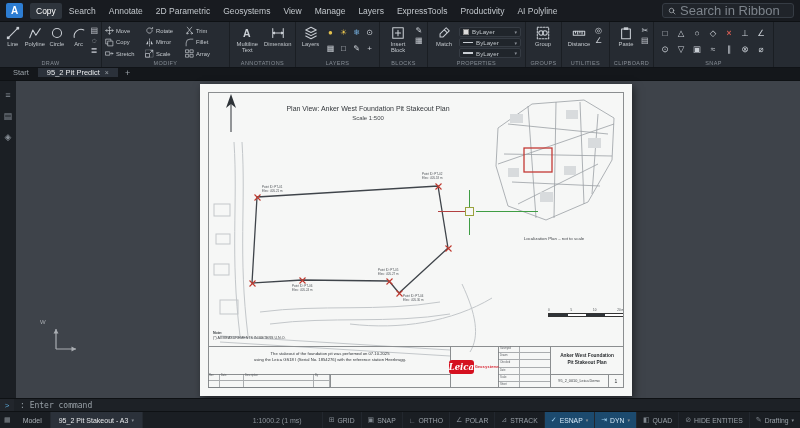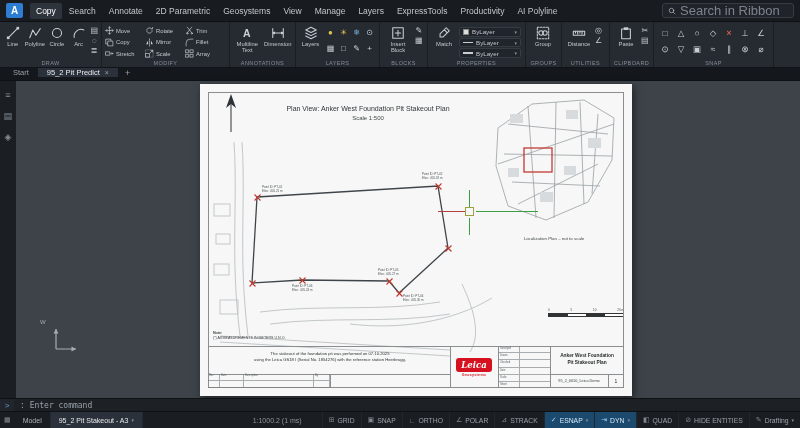--- a/index.html
+++ b/index.html
@@ -61,21 +61,21 @@
 .plabel{position:absolute;font-size:3px;line-height:1.25;color:#50555a;white-space:nowrap}
 .pm{position:absolute;width:7px;height:7px;stroke:#c0392f;stroke-width:1.1;fill:none}
 .sclabels{position:absolute;left:348px;top:224px;width:76px;display:flex;justify-content:space-between;font-size:3px;color:#44484c}
 .scalebar{position:absolute;left:348px;top:229px;width:76px;height:4px;border:0.5px solid #333;display:flex}
 .scseg{flex:1}
 
 .chr{position:absolute;background:#b24040;height:1px}
 .chg{position:absolute;background:#3f9d44}
 .chbox{position:absolute;width:9px;height:9px;border:1px solid #9aa23c}
 
-.tb-logo{position:absolute;left:250px;top:262px;width:48px;height:42px;display:flex;flex-direction:column;align-items:center;justify-content:center;gap:1px}
+.tb-logo{position:absolute;left:250px;top:262px;width:48px;height:42px;display:flex;flex-direction:row;align-items:center;justify-content:center;gap:1px}
 .leica{width:36px;height:14px;background:#d5101f;border-radius:3px;color:#fff;font-family:"DejaVu Serif",serif;font-style:italic;font-weight:bold;font-size:8.5px;display:flex;align-items:center;justify-content:center}
 .leicasub{font-size:3.6px;font-weight:bold;color:#d5101f;letter-spacing:.3px}
 .fields{position:absolute;left:298px;top:262px;width:52px;height:42px;display:flex;flex-direction:column}
 .frow{flex:1;display:flex;border-bottom:0.5px solid rgba(120,124,128,.6)}
 .frow:last-child{border-bottom:none}
 .flab{width:22px;font-size:2.6px;color:#5a5e62;padding:1px 0 0 2px;border-right:0.5px solid rgba(120,124,128,.6)}
 .tb-title{position:absolute;left:350px;top:262px;width:74px;height:28px;text-align:center;font-size:4.8px;font-weight:bold;color:#2a2d30;padding-top:6px;line-height:1.5}
 .tb-no{position:absolute;left:350px;top:290px;width:58px;height:14px;display:flex;align-items:center;justify-content:center;font-size:3.8px;color:#3a3e42}
 .tb-sheet{position:absolute;left:408px;top:290px;width:16px;height:14px;display:flex;align-items:center;justify-content:center;font-size:5px;color:#2a2d30}
 .rev{position:absolute;left:8px;top:290px;width:122px;height:14px;display:grid;grid-template-columns:12px 24px 70px 16px;grid-auto-rows:7px}

